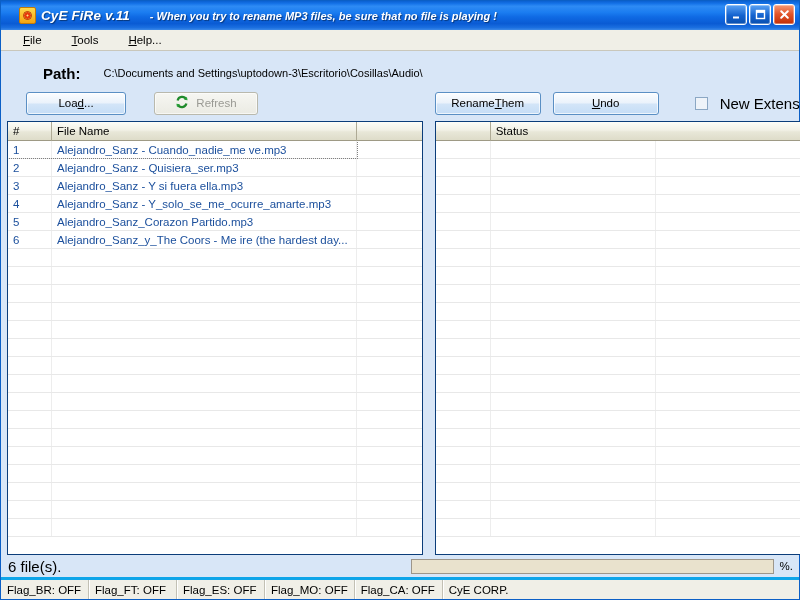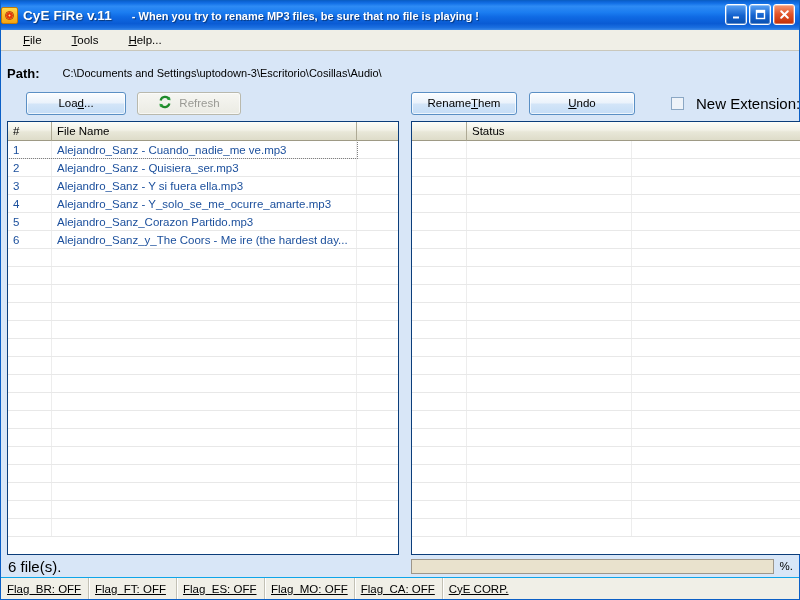--- a/index.html
+++ b/index.html
@@ -17,22 +17,23 @@
     display: flex; flex-direction: column;
   }
 
   
   #titlebar {
     height: 29px; flex: 0 0 29px;
     background: linear-gradient(to bottom,
        #0a60d2 0%, #1573e8 9%, #2e8bf5 18%, #1a7cf0 40%,
        #0f6ae4 55%, #0a5bd4 78%, #1b6fe0 92%, #3d8ae8 100%);
     display: flex; align-items: center;
-    padding: 0 3px 0 0;
+    padding: 0 3px 0 18px;
     position: relative;
+    font-style: italic;
   }
   #app-icon {
     width: 17px; height: 17px; flex: 0 0 17px;
     background: linear-gradient(to bottom,#ffd94a,#f5a411);
     border: 1px solid #c47a06;
     border-radius: 2px;
     display: flex; align-items: center; justify-content: center;
     margin-right: 5px;
   }
   #app-icon .dot {
@@ -93,25 +94,25 @@
   .panel { display: flex; flex-direction: column; min-height: 0; }
   #left-panel  { flex: 0 0 404px; padding: 0 6px 0 6px; }
   #right-panel { flex: 1 1 auto;  padding: 0 4px 0 6px; }
 
   
   #path-row {
     height: 34px; flex: 0 0 34px;
     display: flex; align-items: center;
     padding-top: 10px;
   }
-  #path-label { font-size: 13px; font-weight: bold; color: #000; margin-right: 12px; }
+  #path-label { font-size: 15px; font-weight: bold; color: #000; margin-right: 12px; margin-left: 36px; }
   #path-value { font-size: 11px; color: #000; white-space: nowrap; overflow: hidden; padding-left: 11px; }
 
   
-  #btn-row { height: 36px; flex: 0 0 36px; display: flex; align-items: center; gap: 11px; padding-left: 19px; }
+  #btn-row { height: 36px; flex: 0 0 36px; display: flex; align-items: center; gap: 28px; padding-left: 19px; }
   .xp-btn {
     height: 23px;
     background: linear-gradient(to bottom,#fbfdff 0%, #eaf2fb 48%, #d3e5f8 52%, #c5ddf6 100%);
     border: 1px solid #5a8fc4;
     border-radius: 3px;
     font-size: 11.5px; color: #000;
     display: flex; align-items: center; justify-content: center;
     box-shadow: inset 0 0 0 1px rgba(255,255,255,.7);
     white-space: nowrap;
   }
@@ -210,22 +211,21 @@
     background: #e9e2cd;
     border: 1px solid #9d968a;
   }
   #pct { font-size: 11.5px; color: #000; flex: 0 0 auto; padding-right: 2px; }
 
   
   #statusbar {
     height: 22px; flex: 0 0 22px;
     display: flex; align-items: stretch;
     background: #f0efe7;
-    border-top: 1px solid #0ea5e9;
-    text-decoration: underline;
+    border-top: 3px solid #0ea5e9;
   }
   .sb-cell {
     font-size: 11.5px; color: #000;
     display: flex; align-items: center;
     padding: 0 6px;
     border-right: 1px solid #c2c0b4;
     box-shadow: inset 1px 0 0 #ffffff;
     white-space: nowrap;
   }
   .sb-cell:first-child { box-shadow: none; }

